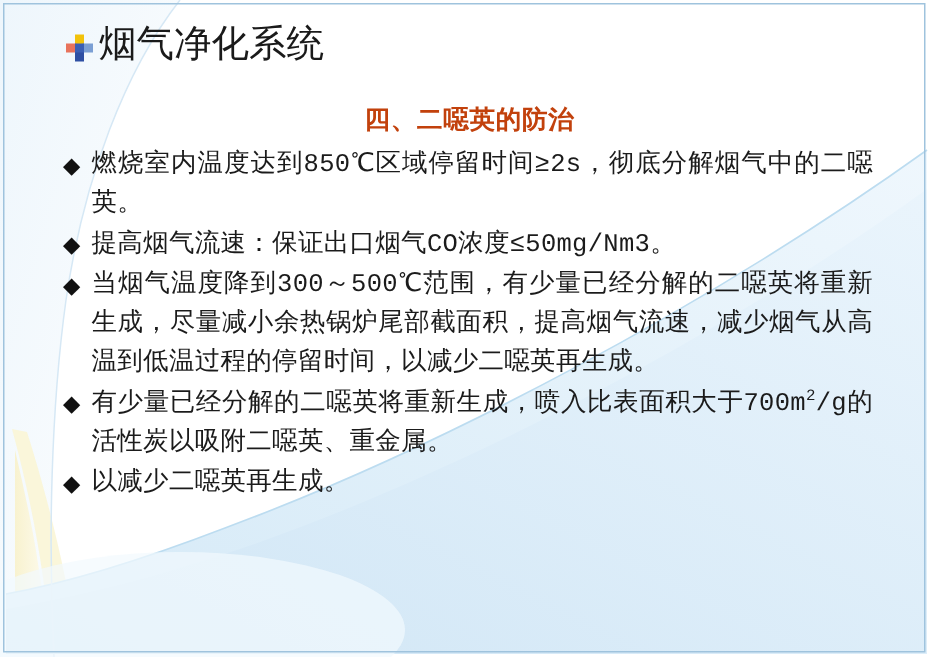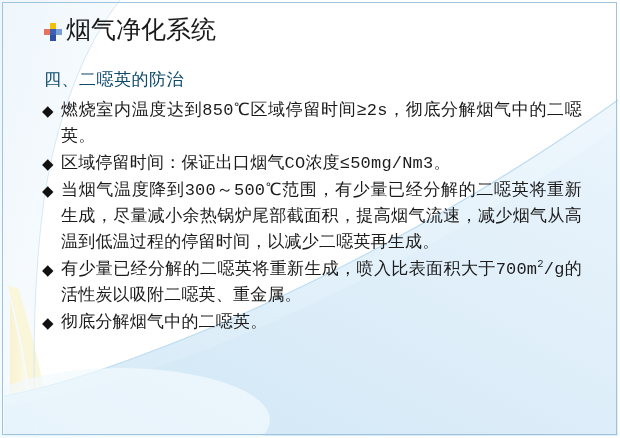--- a/index.html
+++ b/index.html
@@ -70,25 +70,26 @@
 
   
   .body-block {
     position: absolute;
     left: 42px;
     top: 68px;
     width: 540px;
   }
   .heading {
     font-size: 17px;
-    font-weight: normal;
-    color: #0c4a6e;
+    font-weight: bold;
+    color: #c2410c;
     line-height: 24px;
     margin: 0 0 6px 2px;
     letter-spacing: 0.5px;
+    text-align: center;
   }
   .bullet {
     display: flex;
     align-items: flex-start;
     margin-bottom: 1px;
   }
   .bullet-mark {
     flex: 0 0 auto;
     width: 19px;
     font-size: 15px;
@@ -173,32 +174,32 @@
 
     <div class="heading">四、二噁英的防治</div>
 
     <div class="bullet">
       <span class="bullet-mark">◆</span>
       <span class="bullet-text"><span>燃烧室内温度达到850℃区域停留时间≥2s，彻底分解烟气中的二噁英。</span></span>
     </div>
 
     <div class="bullet">
       <span class="bullet-mark">◆</span>
-      <span class="bullet-text"><span>区域停留时间：保证出口烟气CO浓度≤50mg/Nm3。</span></span>
+      <span class="bullet-text"><span>提高烟气流速：保证出口烟气CO浓度≤50mg/Nm3。</span></span>
     </div>
 
     <div class="bullet">
       <span class="bullet-mark">◆</span>
       <span class="bullet-text"><span>当烟气温度降到300～500℃范围，有少量已经分解的二噁英将重新生成，尽量减小余热锅炉尾部截面积，提高烟气流速，减少烟气从高温到低温过程的停留时间，以减少二噁英再生成。</span></span>
     </div>
 
     <div class="bullet">
       <span class="bullet-mark">◆</span>
       <span class="bullet-text"><span>有少量已经分解的二噁英将重新生成，喷入比表面积大于700m</span><sup>2</sup><span>/g的活性炭以吸附二噁英、重金属。</span></span>
     </div>
 
     <div class="bullet">
       <span class="bullet-mark">◆</span>
-      <span class="bullet-text"><span>彻底分解烟气中的二噁英。</span></span>
+      <span class="bullet-text"><span>以减少二噁英再生成。</span></span>
     </div>
 
   </div>
 </div>
 
 </body></html>

